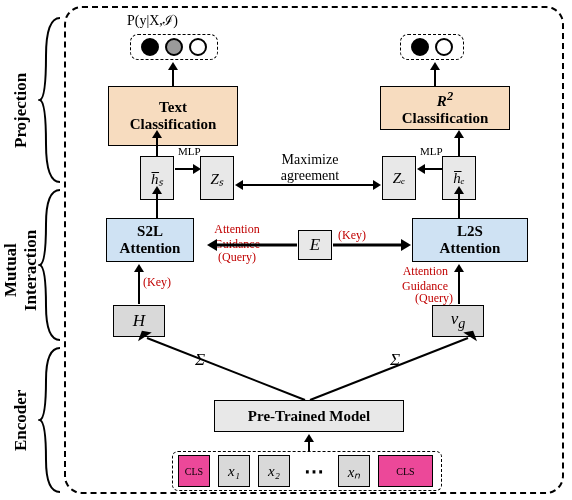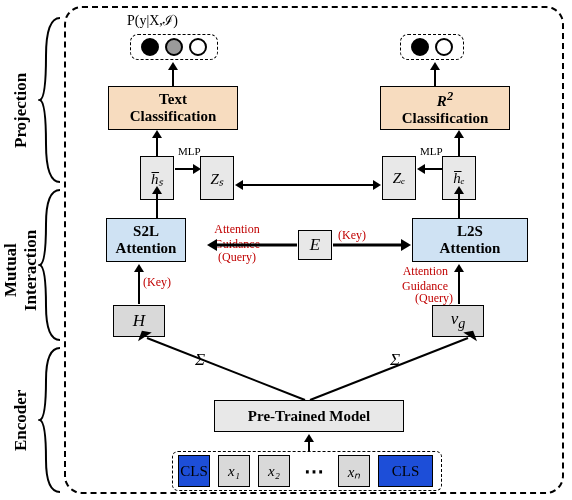--- a/index.html
+++ b/index.html
@@ -12,21 +12,21 @@
 .box.blue{background:#cfe2f3}
 .box.grey{background:#d9d9d9}
 .small{position:absolute;border:1.5px solid #000;display:flex;align-items:center;justify-content:center;font-style:italic;font-size:15px;background:#e8e8e8;width:34px;height:44px}
 .prob{position:absolute;font-size:14px}
 .circle{width:18px;height:18px;border:2px solid #000;border-radius:50%;display:inline-block;margin:0 3px;vertical-align:middle}
 .filled{background:#000}
 .greyf{background:#9a9a9a}
 .dots-box{position:absolute;border:1.5px dashed #000;border-radius:8px;padding:3px 7px;display:flex;align-items:center}
 .arrow{position:absolute;pointer-events:none}
 .tok{position:absolute;width:32px;height:32px;border:1.5px solid #000;background:#d9d9d9;display:flex;align-items:center;justify-content:center;font-style:italic;font-size:15px}
-.tok.cls{background:#1d4ed8;font-style:normal;font-size:15px}
+.tok.cls{background:#ec4899;font-style:normal;font-size:10px}
 .tok-group{position:absolute;border:1.5px dashed #000;border-radius:6px;padding:3px}
 .red{color:#c00000}
 .tiny{font-size:12px}
 .mlp{font-size:11px}
 </style>
 </head>
 <body>
 
 <div class="canvas">
 <div class="dashed-frame"></div>
@@ -52,40 +52,42 @@
 <div class="dots-box" style="left:130px;top:34px">
   <span class="circle filled"></span>
   <span class="circle greyf"></span>
   <span class="circle"></span>
 </div>
 <div class="dots-box" style="left:400px;top:34px">
   <span class="circle filled"></span>
   <span class="circle"></span>
 </div>
 
-<div class="box tan" style="left:108px;top:86px;width:130px;height:44px;white-space:pre-line;font-weight:700">Text
+<div class="box tan" style="left:108px;top:86px;width:130px;height:60px;white-space:pre-line;font-weight:700">Text
 Classification</div>
 <div class="box tan" style="left:380px;top:86px;width:130px;height:44px;font-weight:700">
   <span><i><span>R</span><sup>2</sup></i><br><span>Classification</span></span>
 </div>
 
 <svg class="arrow" style="left:166px;top:62px" width="14" height="24">
       <line x1="7" y1="24" x2="7" y2="6" stroke="#000" stroke-width="2"></line>
       <polygon points="2,8 12,8 7,0" fill="#000"></polygon>
     </svg>
 <svg class="arrow" style="left:428px;top:62px" width="14" height="24">
       <line x1="7" y1="24" x2="7" y2="6" stroke="#000" stroke-width="2"></line>
       <polygon points="2,8 12,8 7,0" fill="#000"></polygon>
     </svg>
 
 <div class="small" style="left:140px;top:156px">h̅ₛ</div>
 <div class="small" style="left:200px;top:156px">Zₛ</div>
 <div class="small" style="left:382px;top:156px">Zₑ</div>
 <div class="small" style="left:442px;top:156px">h̅ₑ</div>
 
+<div style="position:absolute;left:260px;top:152px;width:100px;text-align:center;font-size:14px;white-space:pre-line">Maximize
+agreement</div>
 
 <svg class="arrow" style="left:175px;top:162px" width="26" height="14">
       <line x1="0" y1="7" x2="18" y2="7" stroke="#000" stroke-width="2"></line>
       <polygon points="18,2 18,12 26,7" fill="#000"></polygon>
     </svg>
 <div class="mlp" style="position:absolute;left:178px;top:145px">MLP</div>
 <svg class="arrow" style="left:417px;top:162px" width="26" height="14">
       <line x1="26" y1="7" x2="8" y2="7" stroke="#000" stroke-width="2"></line>
       <polygon points="8,2 8,12 0,7" fill="#000"></polygon>
     </svg>
@@ -99,21 +101,21 @@
 
 <svg class="arrow" style="left:150px;top:130px" width="14" height="26">
       <line x1="7" y1="26" x2="7" y2="6" stroke="#000" stroke-width="2"></line>
       <polygon points="2,8 12,8 7,0" fill="#000"></polygon>
     </svg>
 <svg class="arrow" style="left:452px;top:130px" width="14" height="26">
       <line x1="7" y1="26" x2="7" y2="6" stroke="#000" stroke-width="2"></line>
       <polygon points="2,8 12,8 7,0" fill="#000"></polygon>
     </svg>
 
-<div class="box blue" style="left:106px;top:218px;width:80px;height:44px;font-weight:700;white-space:pre-line">S2L
+<div class="box blue" style="left:106px;top:218px;width:88px;height:44px;font-weight:700;white-space:pre-line">S2L
 Attention</div>
 <div class="box blue" style="left:412px;top:218px;width:116px;height:44px;font-weight:700;white-space:pre-line">L2S
 Attention</div>
 
 <svg class="arrow" style="left:150px;top:186px" width="14" height="32">
       <line x1="7" y1="32" x2="7" y2="6" stroke="#000" stroke-width="2"></line>
       <polygon points="2,8 12,8 7,0" fill="#000"></polygon>
     </svg>
 <svg class="arrow" style="left:452px;top:186px" width="14" height="32">
       <line x1="7" y1="32" x2="7" y2="6" stroke="#000" stroke-width="2"></line>

